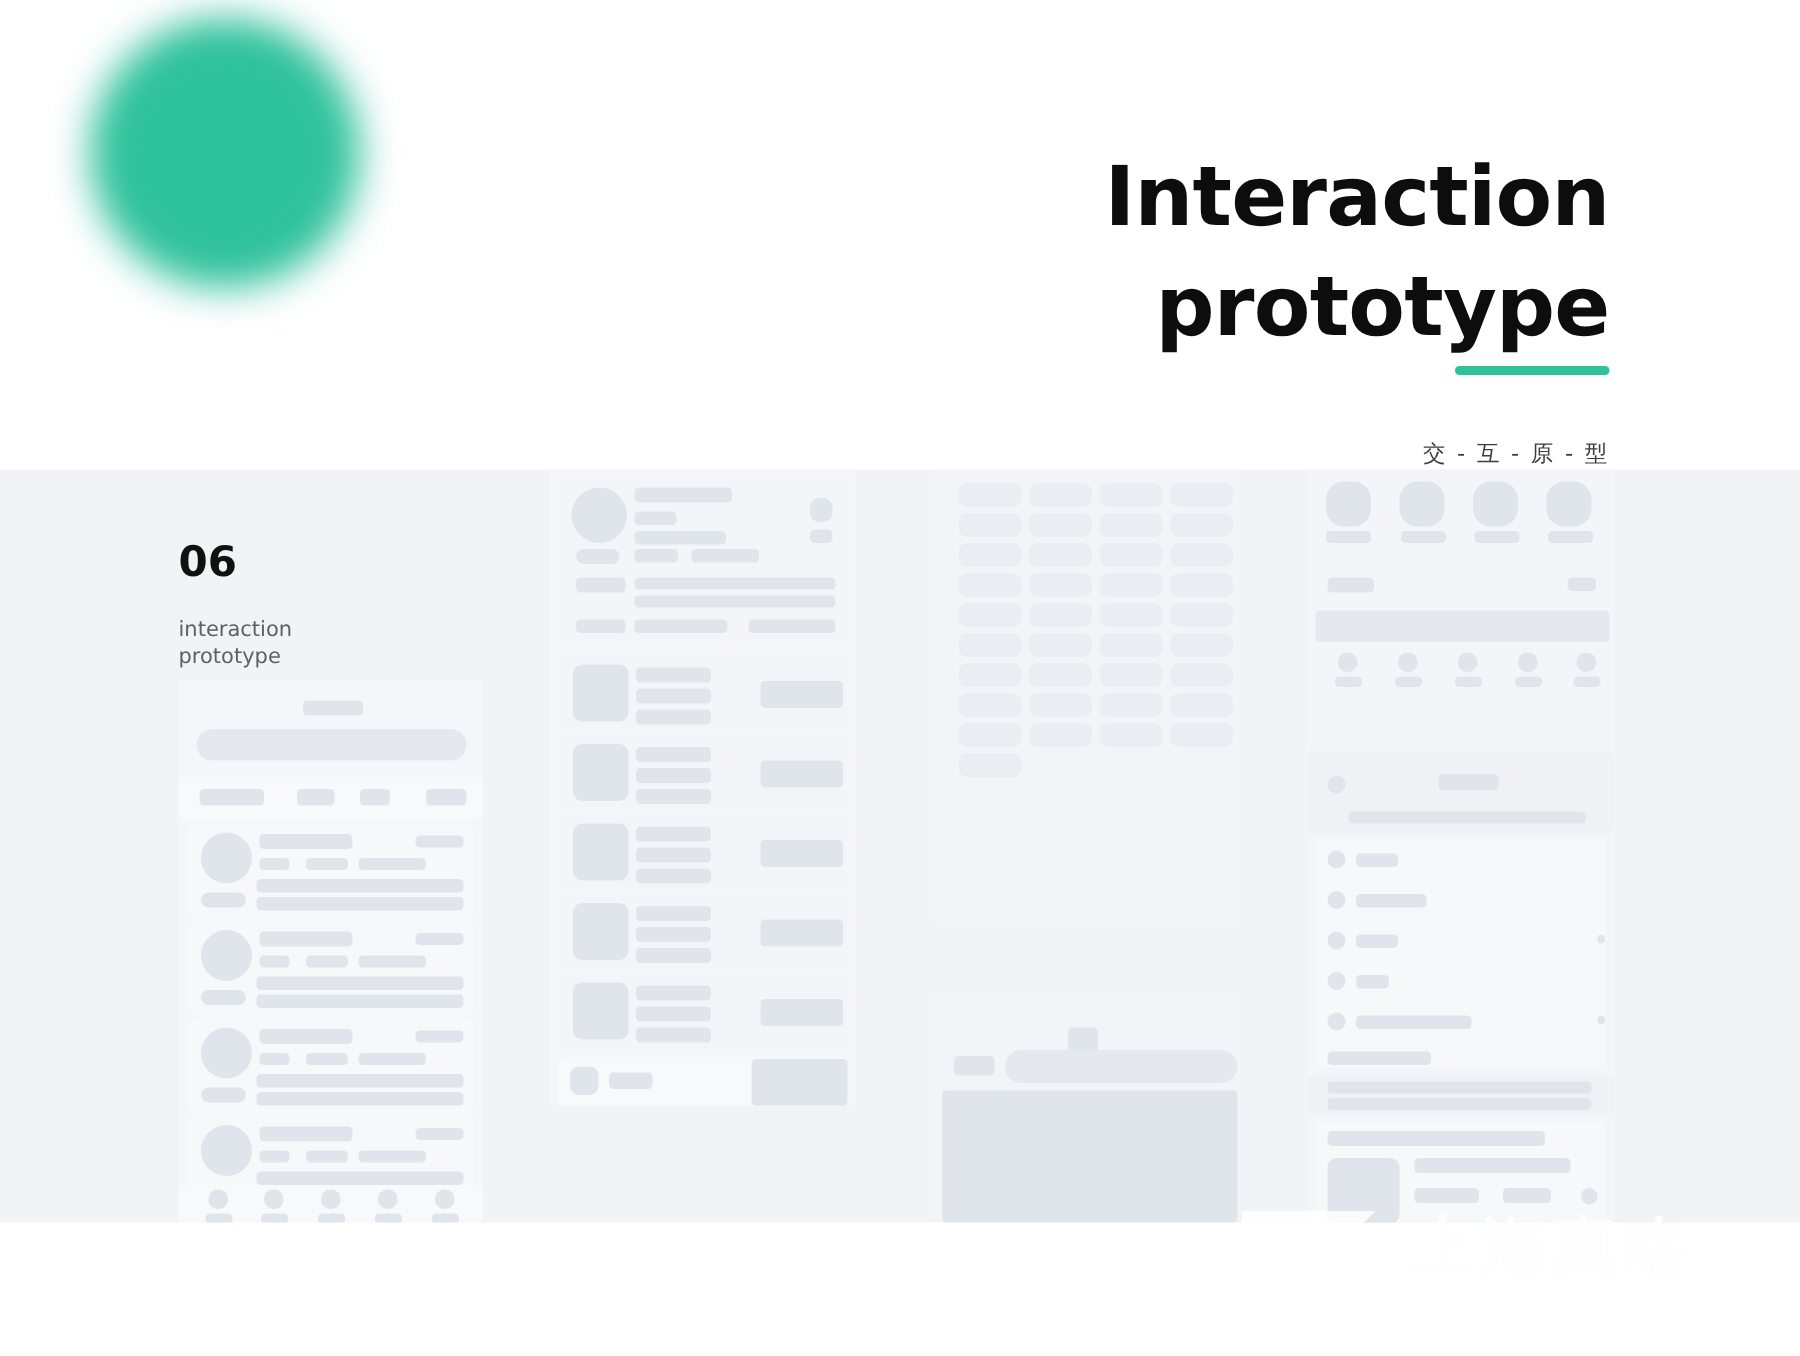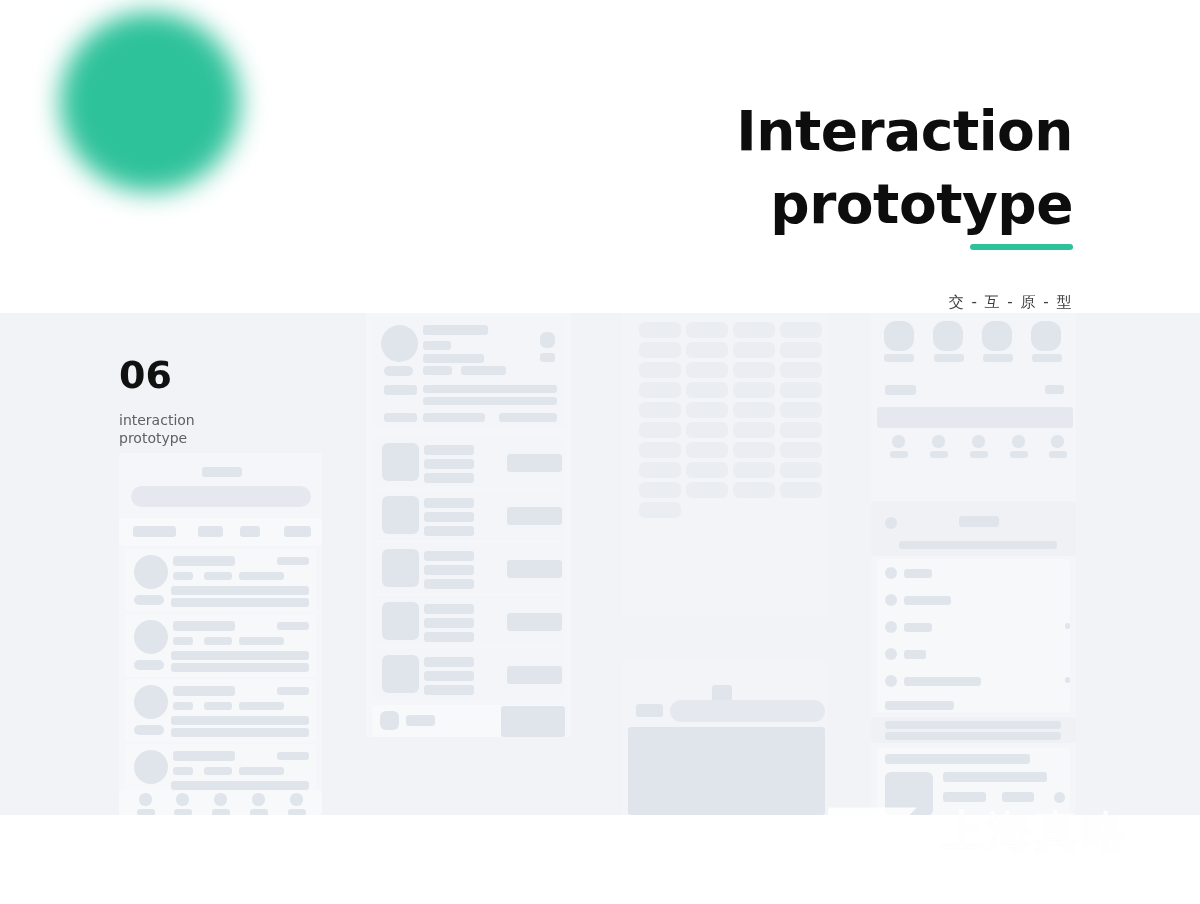--- a/index.html
+++ b/index.html
@@ -95,21 +95,21 @@
   
   #caption {
     position: absolute;
     left: 119px;
     top: 41px;
     width: 210px;
   }
   #caption-number {
     font-family: "DejaVu Sans", sans-serif;
     font-weight: 700;
-    font-size: 38px;
+    font-size: 28px;
     line-height: 42px;
     color: #111111;
   }
   #caption-text {
     margin-top: 15px;
     font-family: "DejaVu Sans", sans-serif;
     font-size: 14px;
     line-height: 18px;
     color: #5d6066;
     white-space: pre-line;

